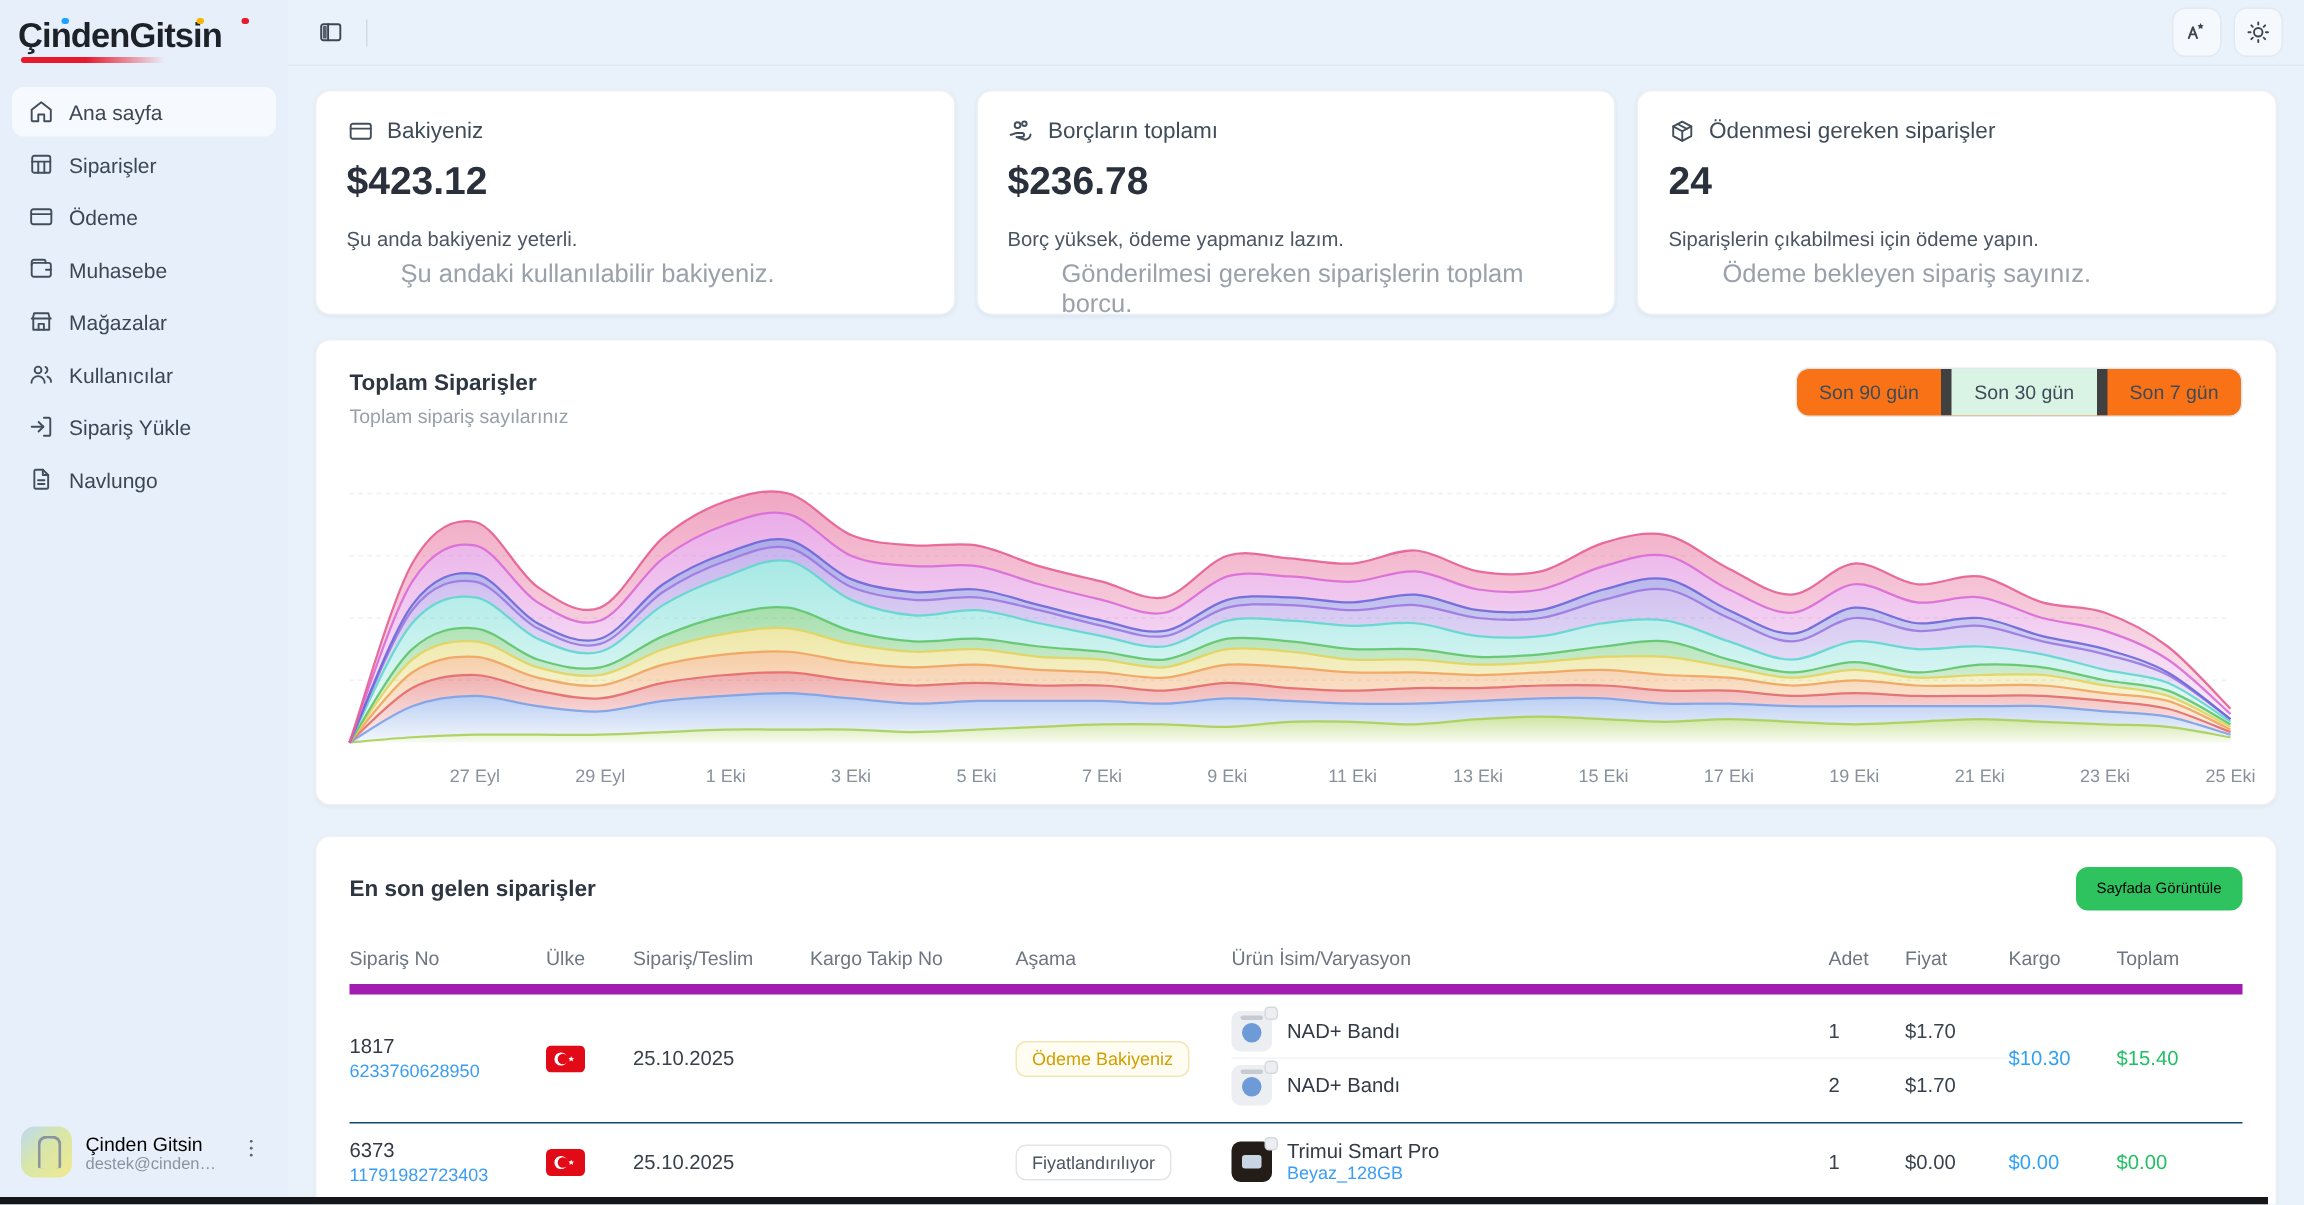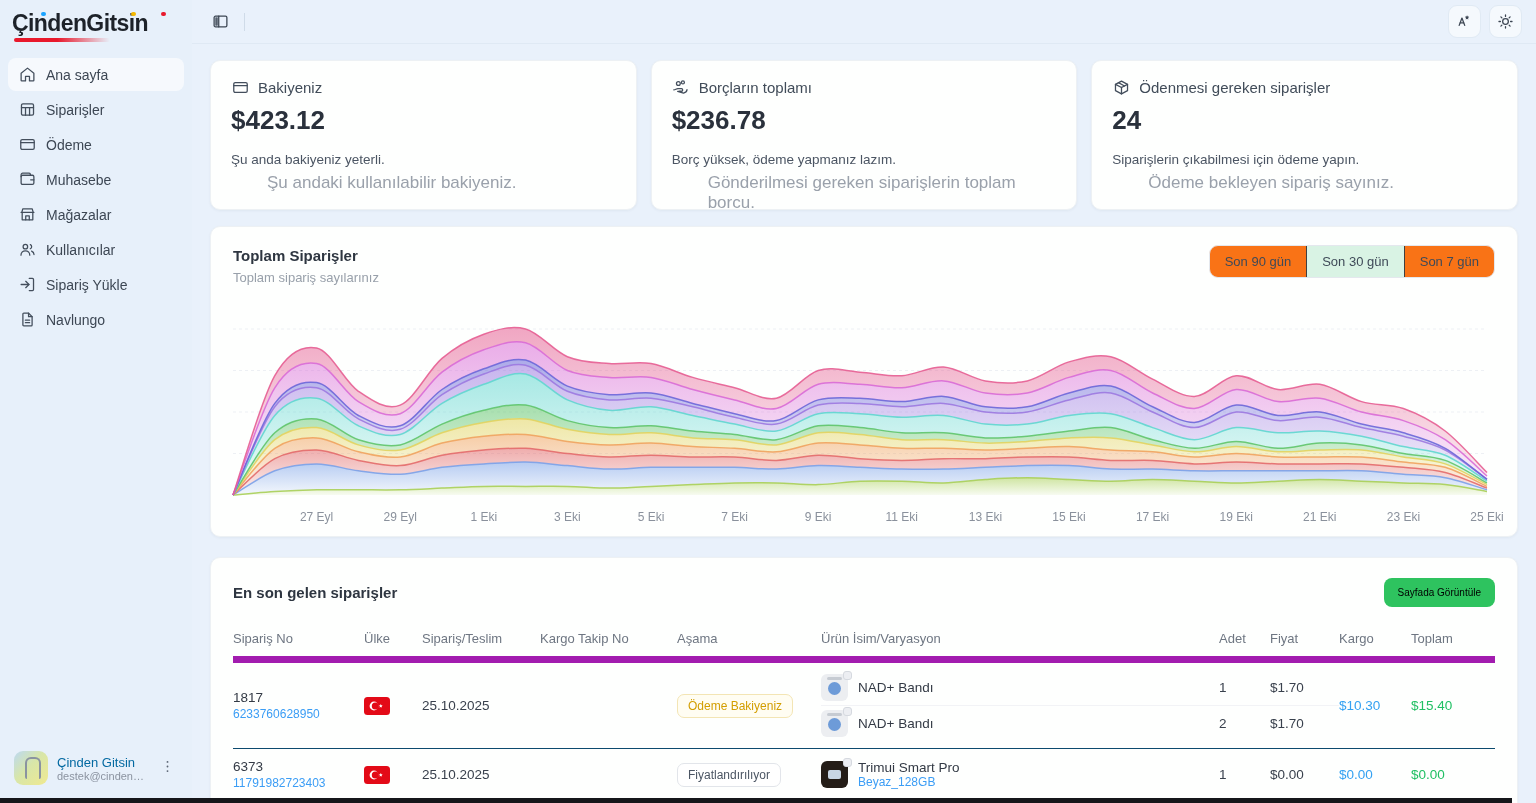--- a/index.html
+++ b/index.html
@@ -20,21 +20,21 @@
     font-size:14px; color:#3d4754; cursor:pointer; }
   .sb-item.active { background:rgba(255,255,255,0.62); }
   .sb-ic { display:flex; width:18px; justify-content:center; color:#434e5c; }
   
   .sb-user { position:absolute; left:8px; right:8px; bottom:12px; display:flex; align-items:center; gap:9px; padding:6px; }
   .avatar { width:34px; height:34px; border-radius:9px; flex:none; position:relative; overflow:hidden;
     background:linear-gradient(135deg,#bcd9f2 0%,#d8e6a9 45%,#f0e98f 100%); }
   .avatar::after { content:""; position:absolute; left:11px; top:6px; width:12px; height:20px;
     border:2px solid #8a93a0; border-radius:6px 6px 2px 2px; border-bottom:none; }
   .sb-user-txt { flex:1; min-width:0; }
-  .sb-user-name { font-size:13px; color:#0369a1; }
+  .sb-user-name { font-size:13px; color:#000000; }
   .sb-user-mail { font-size:11px; color:#8b93a0; white-space:nowrap; overflow:hidden; text-overflow:ellipsis; }
   .kebab { color:#5a6472; cursor:pointer; padding:2px; }
   
   .main { position:absolute; left:192px; top:0; right:0; height:722px; }
   .topbar { height:44px; display:flex; align-items:center; padding:0 14px; border-bottom:1px solid #dfe9f4; }
   .tb-toggle { width:28px; height:28px; display:flex; align-items:center; justify-content:center;
     color:#3c4653; cursor:pointer; border-radius:6px; }
   .tb-div { width:1px; height:18px; background:#cfdbe8; margin:0 10px; }
   .tb-right { margin-left:auto; display:flex; gap:8px; }
   .tb-btn { width:33px; height:33px; border-radius:9px; background:rgba(255,255,255,0.55);
@@ -49,21 +49,21 @@
   .stat-value { font-size:26px; font-weight:700; color:#2a313c; margin:9px 0 16px 0; }
   .stat-line1 { font-size:13.5px; color:#4b5563; margin-bottom:6px; }
   .stat-line2 { font-size:17px; color:#9aa1ab;margin-left:36px; }
   
   .chart-card { margin-top:16px; padding:20px 22px 10px 22px; height:311px; position:relative; }
   .chart-title { font-size:15px; font-weight:700; color:#2e3641; }
   .chart-sub { font-size:13px; color:#98a0aa; margin-top:6px; }
   .ranges { position:absolute; right:22px; top:18px; display:flex; background:#f97316;
     border:1px solid #e4e8ee; border-radius:9px; overflow:hidden; }
   .range-btn { padding:8px 15px; font-size:13px; color:#3f4a58; background:transparent;
-    border:none; border-left:1px solid #404040; cursor:pointer; font-family:inherit; }
+    border:none; border-left:7px solid #404040; cursor:pointer; font-family:inherit; }
   .range-btn:first-child { border-left:none; }
   .range-btn.active { background:#d9f3e4; }
   .plot { margin-top:14px; }
   
   .orders-card { margin-top:20px; padding:20px 22px 0 22px; }
   .orders-head { display:flex; align-items:center; justify-content:space-between; margin-bottom:14px; }
   .orders-title { font-size:15px; font-weight:700; color:#2e3641; }
   .view-btn { background:#2ec35f; color:#000000; font-size:10px; border:none; border-radius:8px;
     padding:9px 14px; cursor:pointer; font-family:inherit; }
   .orow { display:grid; grid-template-columns:131px 58px 118px 137px 144px minmax(0,1fr) 51px 69px 72px 84px;

